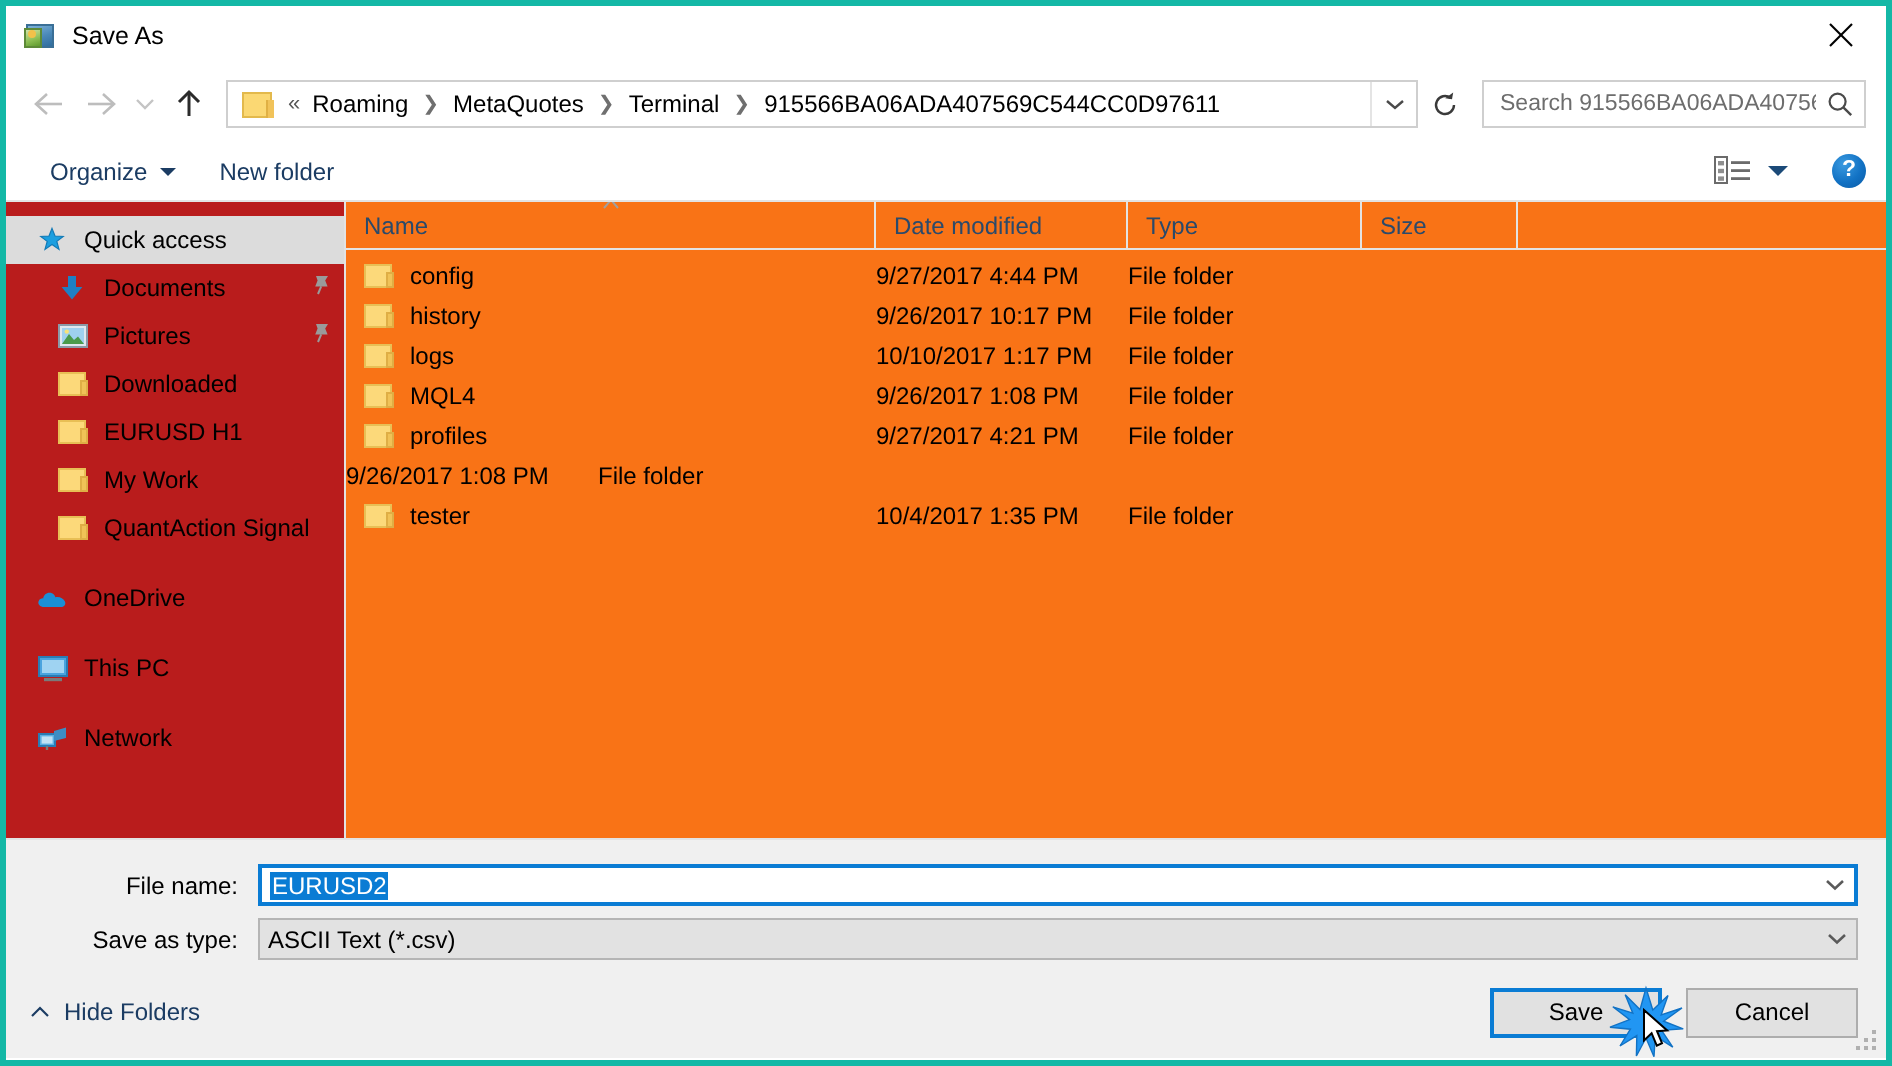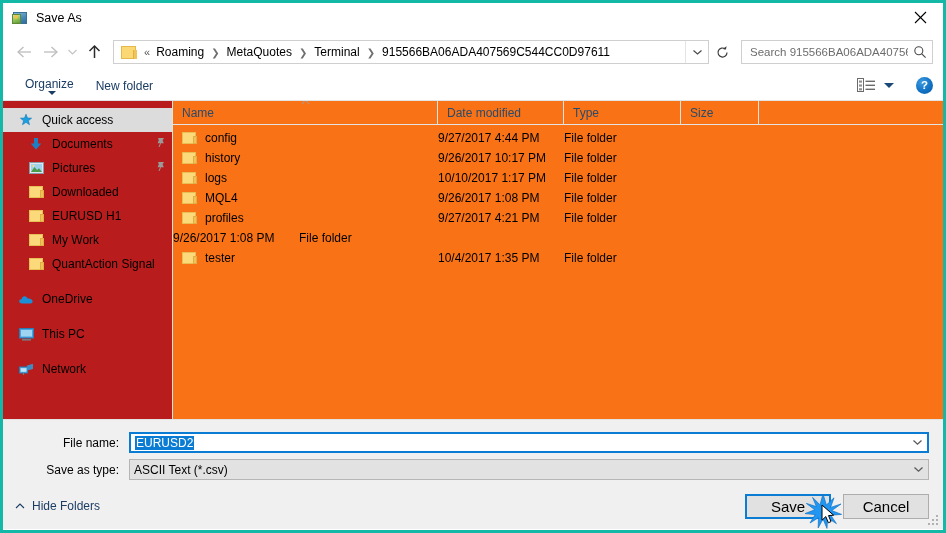--- a/index.html
+++ b/index.html
@@ -189,21 +189,20 @@
     border-bottom: 1px solid #e3e3e3;
     position: relative;
   }
   .tb-item {
     font-size: 12px;
     color: #1b3c63;
     display: flex;
     align-items: center;
     padding: 3px 8px;
     margin-right: 6px;
-    flex-direction: column;
   }
   .tb-caret {
     margin-left: 6px;
     width: 0; height: 0;
     border-left: 4px solid transparent;
     border-right: 4px solid transparent;
     border-top: 4px solid #1b3c63;
   }
   .tb-right {
     margin-left: auto;
@@ -436,21 +435,21 @@
   }
   .footer-btns {
     margin-left: auto;
     display: flex;
     align-items: center;
     position: relative;
   }
   .btn {
     width: 86px;
     height: 25px;
-    font-size: 15px;
+    font-size: 12px;
     display: flex;
     align-items: center;
     justify-content: center;
     background: #e1e1e1;
     border: 1px solid #adadad;
     box-sizing: border-box;
     color: #000;
   }
   .btn.primary {
     border: 2px solid #0a7cd4;

